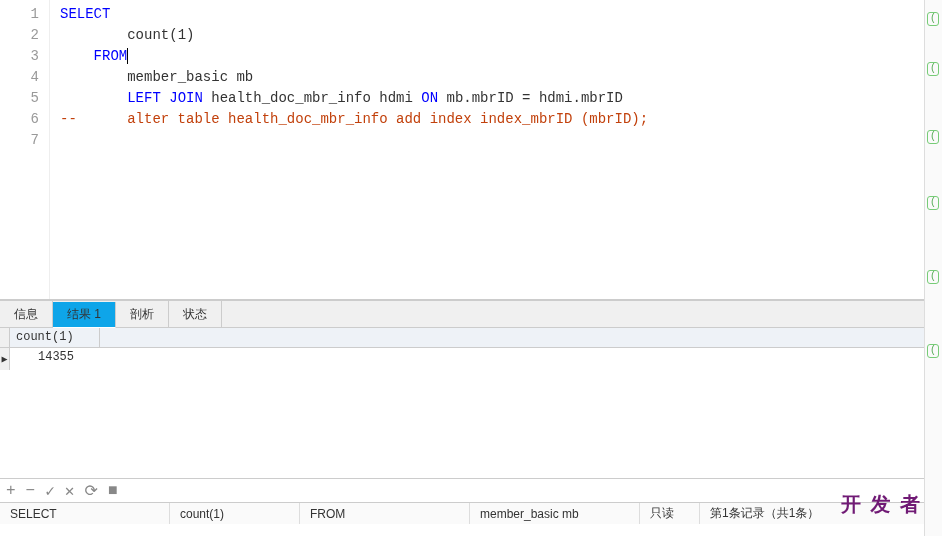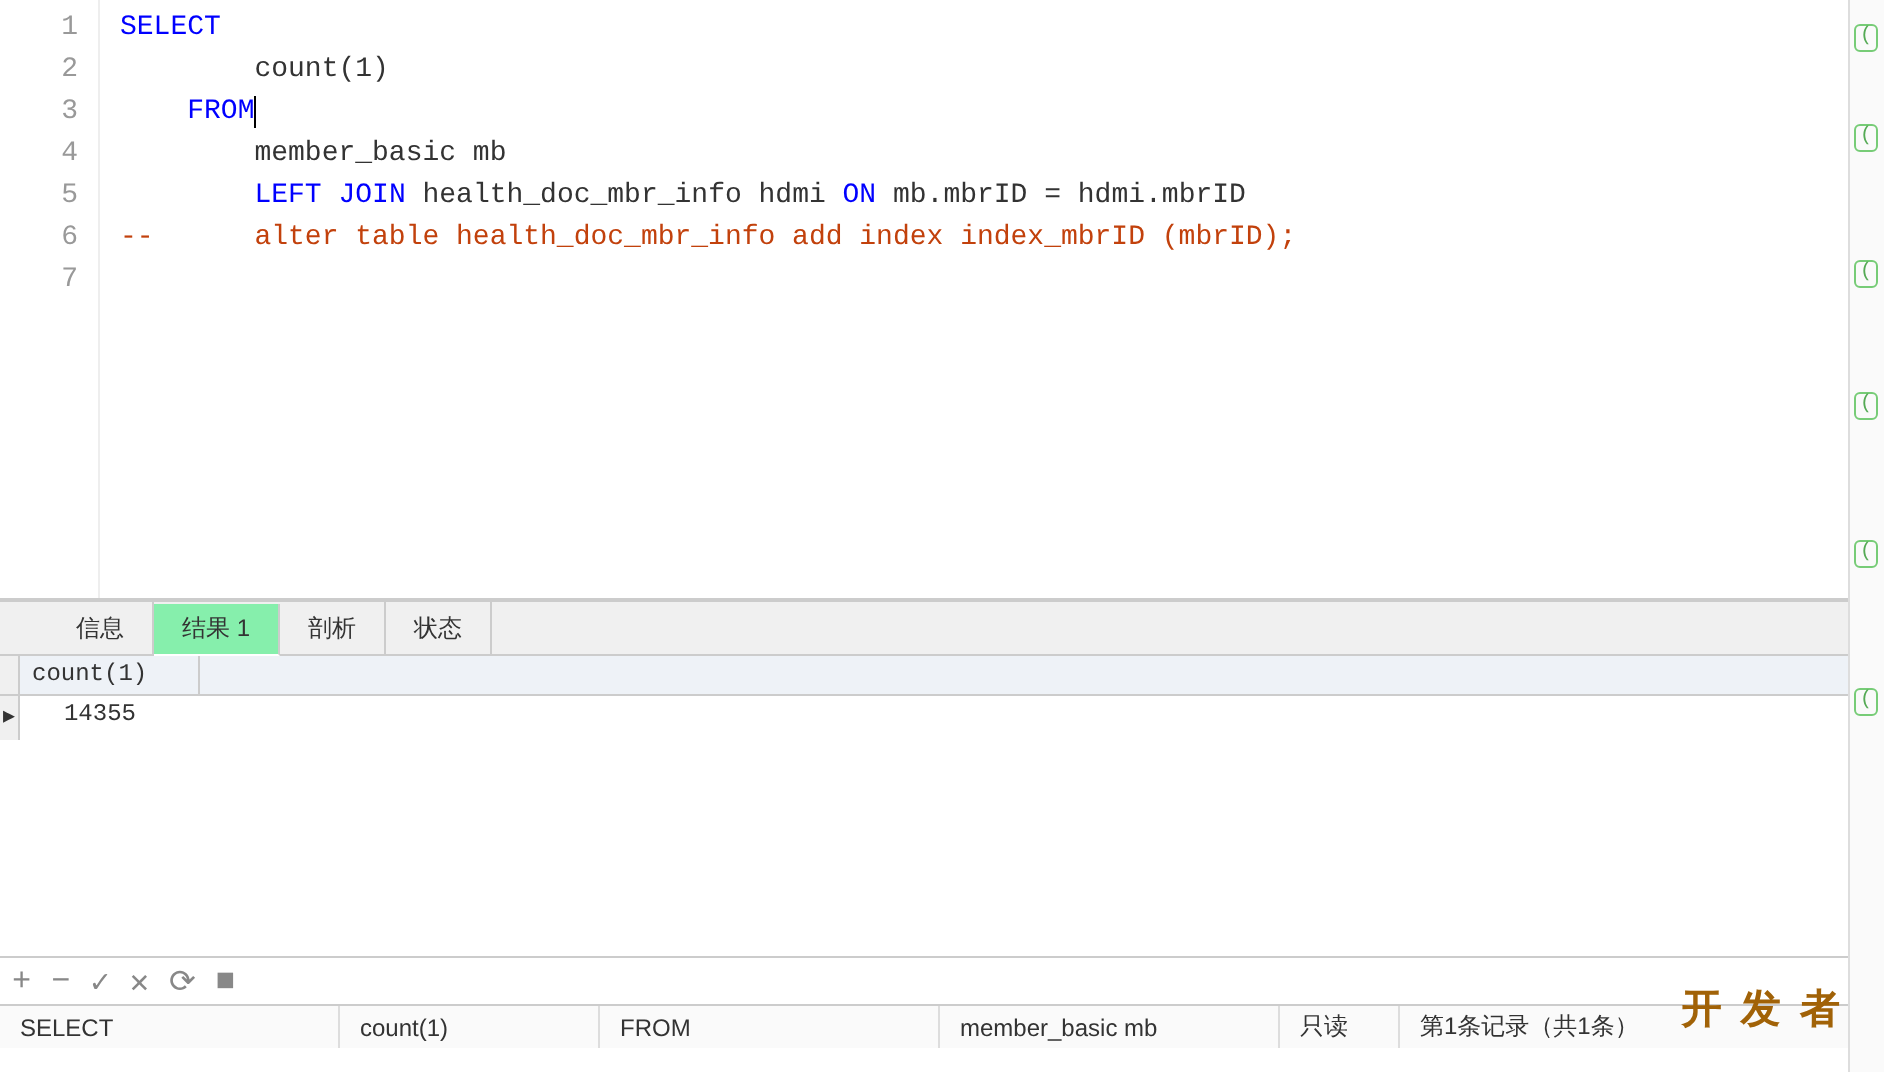--- a/index.html
+++ b/index.html
@@ -2,36 +2,36 @@
 <html><head>
 <meta charset="utf-8">
 <style>
 * { box-sizing: border-box; margin: 0; padding: 0; }
 body { font-family: Consolas, "Courier New", monospace; font-size: 14px; color: #333; background: #fff; width: 942px; height: 536px; overflow: hidden; position: relative; }
 .editor { height: 300px; background: #fff; border-bottom: 1px solid #ccc; overflow: hidden; position: relative; display: flex; }
 .gutter { width: 50px; background: #fff; text-align: right; padding-right: 10px; color: #999; font-size: 14px; line-height: 21px; padding-top: 4px; border-right: 1px solid #eee; }
 .code { flex: 1; padding: 4px 10px; font-size: 14px; line-height: 21px; white-space: pre; }
 .kw { color: #0000ff; }
 .cm { color: #c2410c; }
-.tabs { height: 28px; background: #f0f0f0; border-top: 1px solid #ccc; border-bottom: 1px solid #ccc; display: flex; padding-left: 24px; }
+.tabs { height: 28px; background: #f0f0f0; border-top: 1px solid #ccc; border-bottom: 1px solid #ccc; display: flex; }
 .tab { padding: 4px 14px; font-family: "Microsoft YaHei", sans-serif; font-size: 12px; border-right: 1px solid #ccc; background: #f0f0f0; cursor: pointer; display: flex; align-items: center; }
-.tab.active { background: #86efac; border-bottom: 1px solid #fff; position: relative; top: 1px; }
+.tab.active { background: #0ea5e9; border-bottom: 1px solid #fff; position: relative; top: 1px; }
 .results { height: 150px; background: #fff; overflow: auto; }
 .result-header { height: 20px; background: #eef2f7; border-bottom: 1px solid #ccc; display: flex; }
 .result-header-cell { width: 90px; padding: 2px 6px; font-size: 12px; border-right: 1px solid #ccc; background: #eef2f7; }
 .result-row-marker { width: 10px; background: #f0f0f0; border-right: 1px solid #ccc; text-align: center; font-size: 10px; display: flex; align-items: center; justify-content: center; }
 .result-row { display: flex; height: 22px; }
-.result-cell { width: 80px; padding: 2px 2px; font-size: 12px; text-align: center; }
+.result-cell { width: 80px; padding: 2px 16px; font-size: 12px; text-align: right; }
 .toolbar { height: 24px; border-top: 1px solid #ccc; display: flex; align-items: center; padding: 0 6px; gap: 10px; color: #888; font-size: 16px; }
 .toolbar span { cursor: pointer; }
 .statusbar { height: 22px; border-top: 1px solid #ccc; background: #fafafa; display: flex; align-items: center; font-family: "Microsoft YaHei", Consolas, sans-serif; font-size: 12px; }
 .status-seg { padding: 0 10px; border-right: 1px solid #ddd; height: 100%; display: flex; align-items: center; white-space: nowrap; overflow: hidden; }
 .right-rail { position: absolute; right: 0; top: 0; width: 18px; height: 100%; border-left: 1px solid #ddd; background: #fafafa; }
 .rail-marker { width: 12px; height: 14px; margin: 2px auto; border: 1px solid #7c7; border-radius: 3px; color: #5a5; font-size: 10px; line-height: 12px; text-align: center; }
-.watermark { position: absolute; right: 20px; bottom: 18px; font-family: Arial, sans-serif; font-size: 26px; font-weight: bold; color: #a16207; letter-spacing: 2px; pointer-events: none; }
+.watermark { position: absolute; right: 20px; bottom: 18px; font-family: Arial, sans-serif; font-size: 26px; font-weight: bold; color: #701a75; letter-spacing: 2px; pointer-events: none; }
 .watermark .cn { display: block; font-size: 20px; }
 .cursor { border-right: 1px solid #000; }
 </style>
 </head>
 <body>
 
 <div class="editor">
   <div class="gutter">
       <div>1</div>
       <div>2</div>

